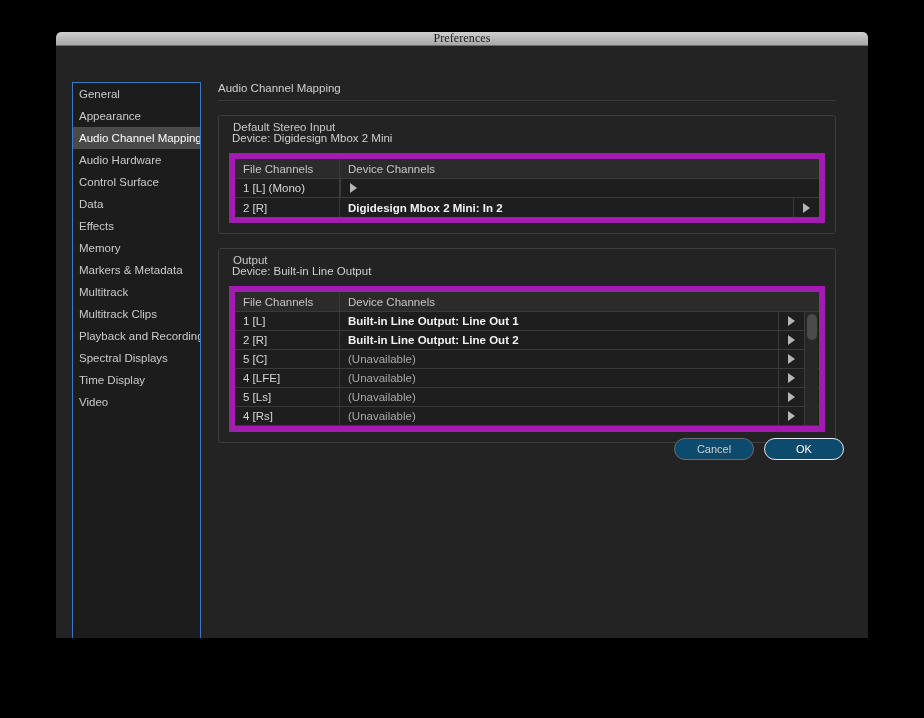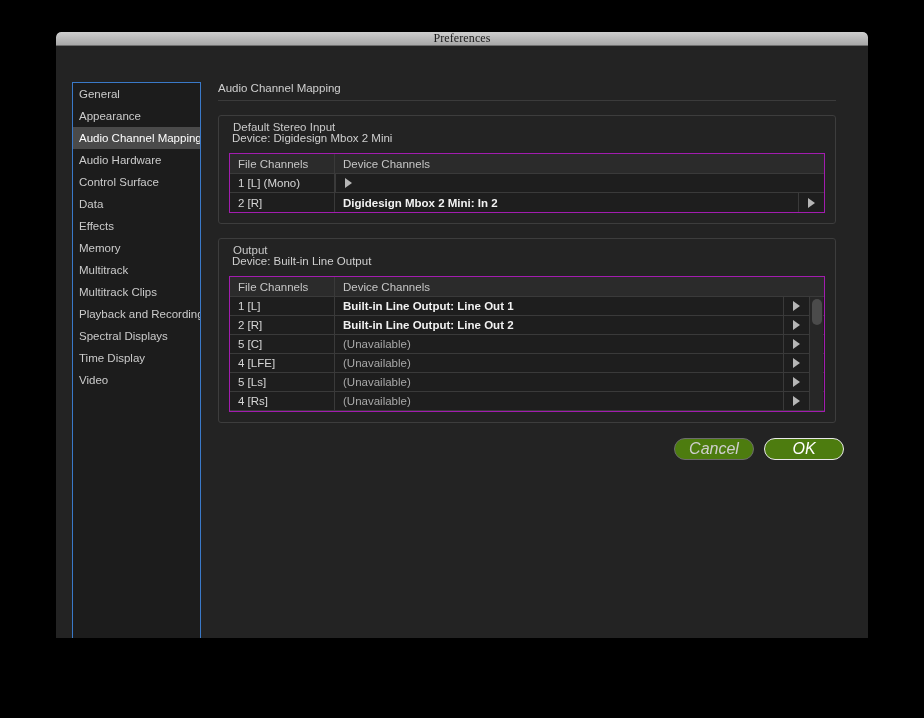--- a/index.html
+++ b/index.html
@@ -96,21 +96,21 @@
   .device-line {
     font-size: 11.5px;
     color: #cfcfcf;
     padding: 2px 0 9px 3px;
     white-space: nowrap;
   }
 
   
   .tablewrap {
     position: relative;
-    border: 1px solid #a21caf;
+    border: 6px solid #a21caf;
     background: #4c1d95;
   }
   .trow {
     display: flex;
     height: 19px;
     align-items: center;
     border-bottom: 1px solid #3a3a3a;
     position: relative;
   }
   .trow:last-child { border-bottom: none; }
@@ -176,27 +176,26 @@
 
   
   #footer {
     position: absolute;
     right: 24px; bottom: 22px;
     display: flex; gap: 10px;
   }
   .btn {
     width: 80px; height: 22px;
     border-radius: 11px;
-    background: #4d7c0f;
+    background: #0c4a6e;
     border: 1px solid #6c6c6c;
     color: #cfcfcf;
-    font-size: 16px;
+    font-size: 11px;
     display: flex; align-items: center; justify-content: center;
     cursor: pointer;
-    font-style: italic;
   }
   .btn.default {
     border: 1px solid #e8e8e8;
     color: #ffffff;
   }
 </style>
 </head>
 <body>
 
 <div id="dialog">
@@ -224,20 +223,23 @@
           <span>Control Surface</span>
         </div>
         <div class="side-item">
           <span>Data</span>
         </div>
         <div class="side-item">
           <span>Effects</span>
         </div>
         <div class="side-item">
           <span>Memory</span>
+        </div>
+        <div class="side-item">
+          <span>Markers &amp; Metadata</span>
         </div>
         <div class="side-item">
           <span>Multitrack</span>
         </div>
         <div class="side-item">
           <span>Multitrack Clips</span>
         </div>
         <div class="side-item">
           <span>Playback and Recording</span>
         </div>

